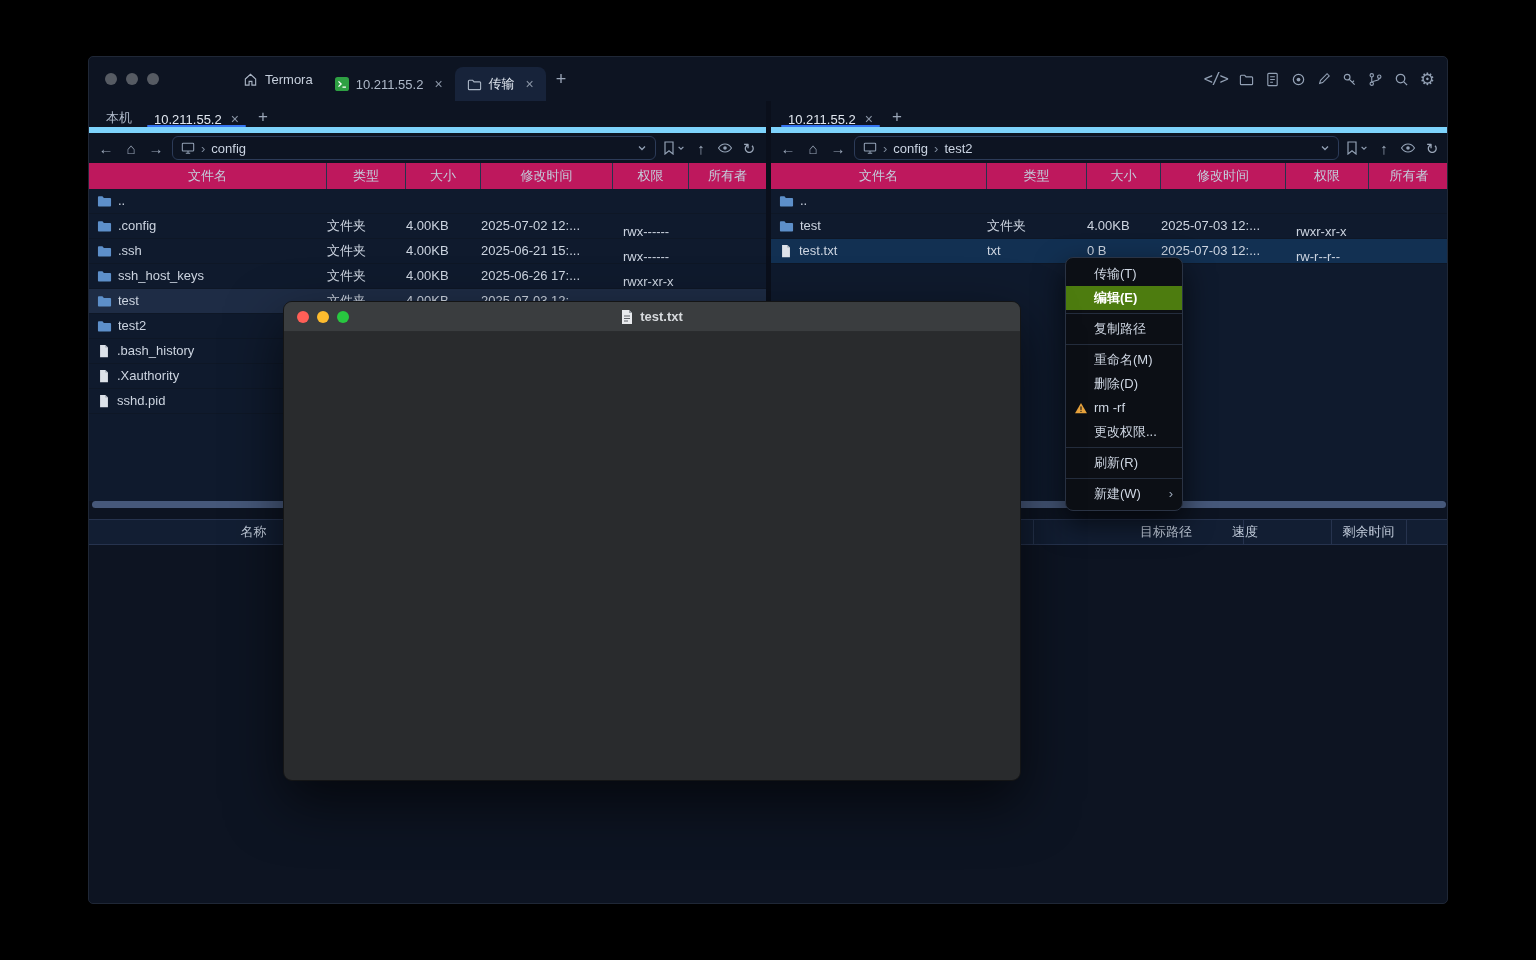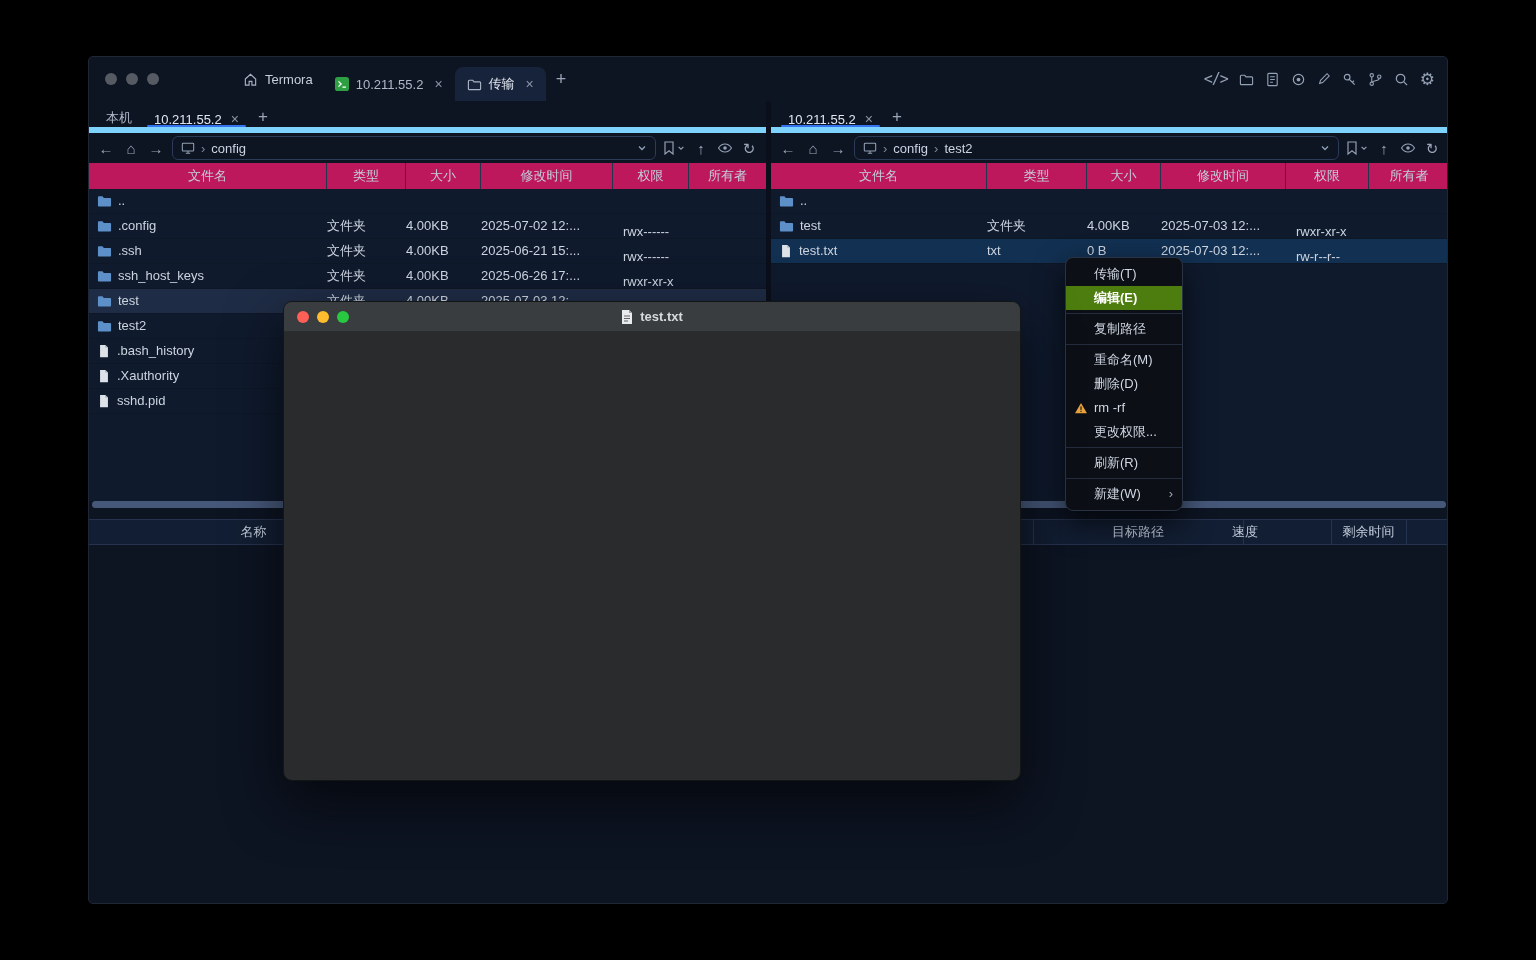--- a/index.html
+++ b/index.html
@@ -498,21 +498,21 @@
           <div class="c c-owner"></div>
         </div>
       </div>
     <div class="hscroll"></div>
   </div>
 
   <div class="theader">
     <div class="thc" style="left:0;width:329px">名称</div>
     <span class="tsep" style="left:329px"></span>
     <span class="tsep" style="left:944px"></span>
-    <div class="thc" style="left:944px;width:210px">目标路径</div>
+    <div class="thc" style="left:972px;width:210px">目标路径</div>
     <span class="tsep" style="left:1154px"></span>
     <div class="thc" style="left:1112px;width:88px">速度</div>
     <span class="tsep" style="left:1242px"></span>
     <div class="thc" style="left:1242px;width:75px">剩余时间</div>
     <span class="tsep" style="left:1317px"></span>
   </div>
 
   <div class="ctxmenu" id="ctxmenu">
       <div class="mi"><span>传输(T)</span></div>
       <div class="mi hl"><span>编辑(E)</span></div>

